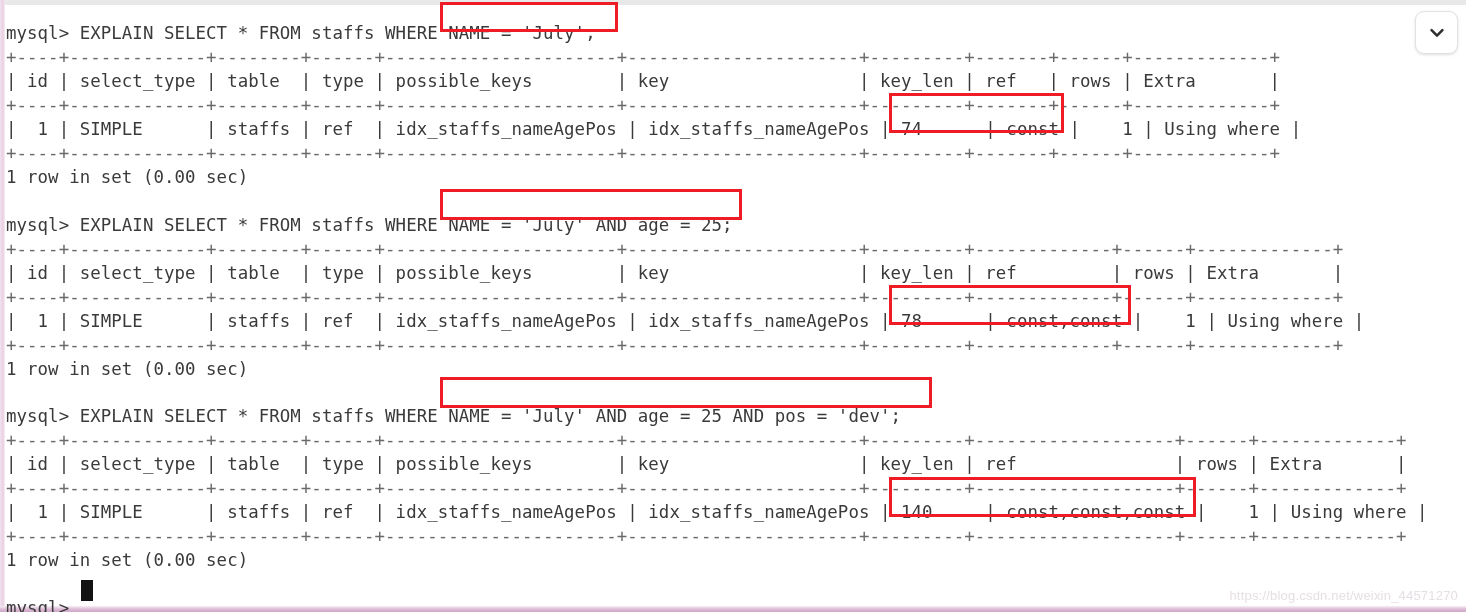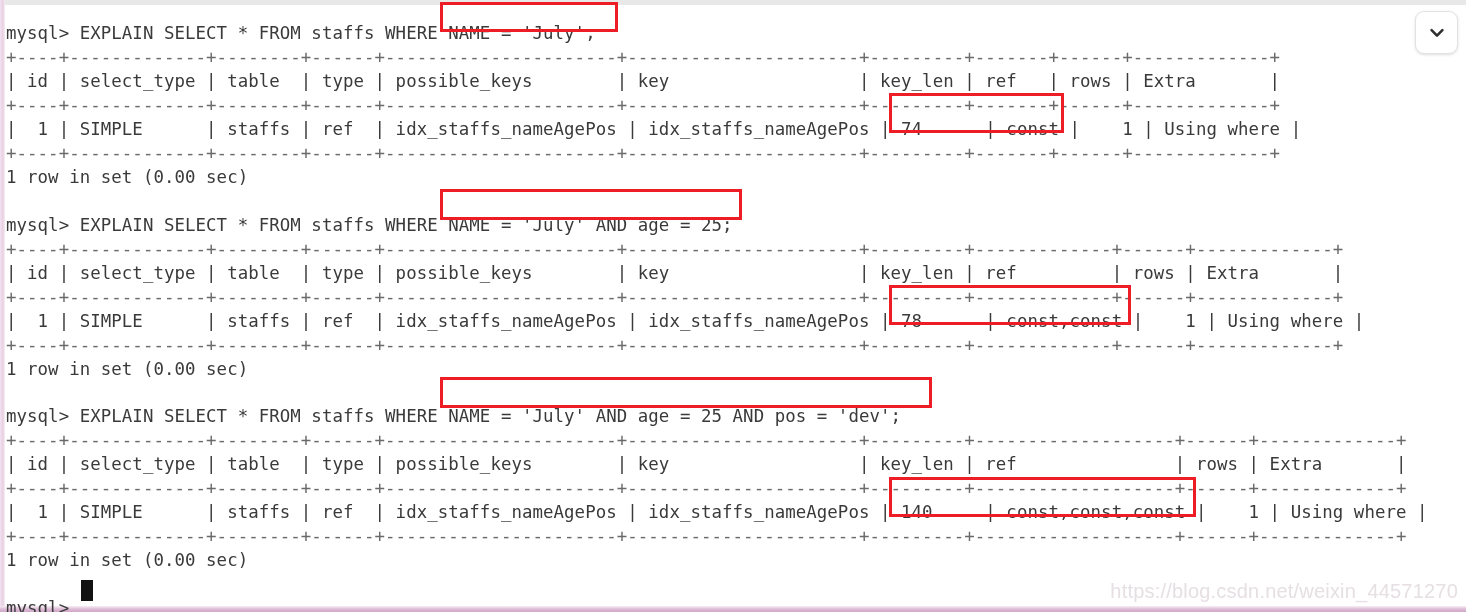--- a/index.html
+++ b/index.html
@@ -103,21 +103,21 @@
     cursor: pointer;
   }
   .chev-btn svg { display: block; }
 
   
   .watermark {
     position: absolute;
     right: 8px;
     bottom: 9px;
     font-family: "Liberation Sans", sans-serif;
-    font-size: 20px;
+    font-size: 13px;
     letter-spacing: 0.2px;
     color: #e6dfe3;
     user-select: none;
     white-space: nowrap;
   }
 </style>
 </head>
 <body>
 
 <div id="screen">

